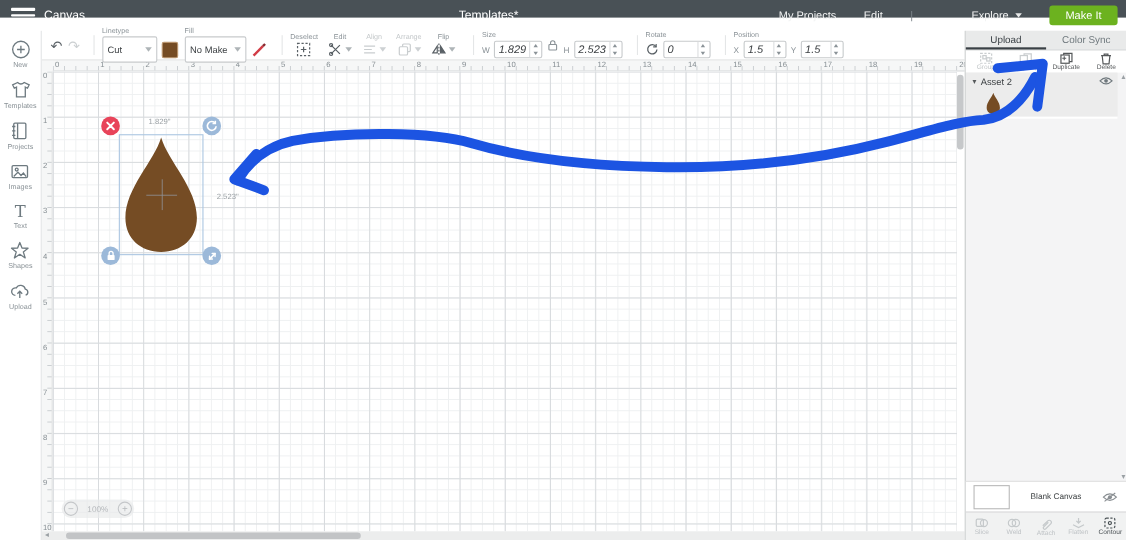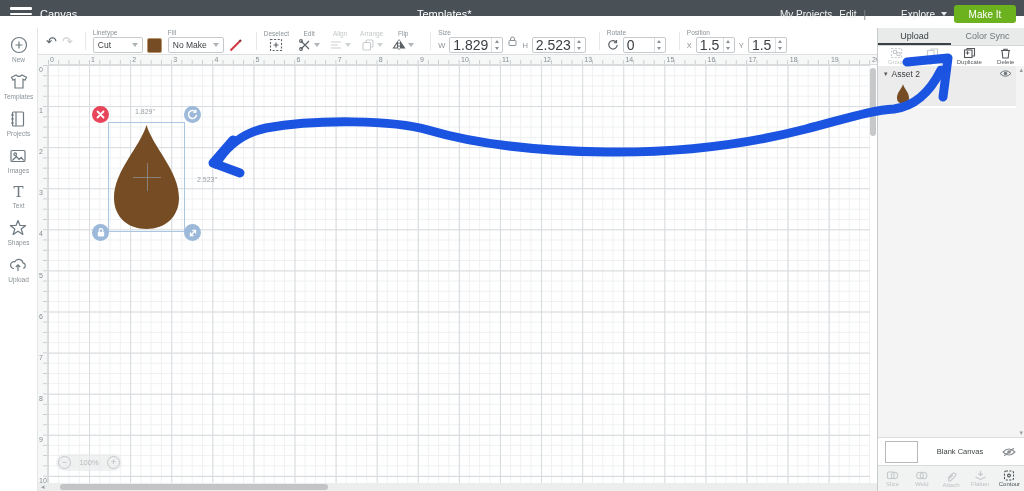--- a/index.html
+++ b/index.html
@@ -5,21 +5,21 @@
   * { margin:0; padding:0; box-sizing:border-box; }
   html,body { width:1024px; height:491px; overflow:hidden; }
   body { position:relative; font-family:"Liberation Sans", sans-serif; background:#fff; color:#3c4043; }
 
   
   .topbar { position:absolute; left:0; top:0; width:1024px; height:16px; background:#495156; z-index:10; }
   .burger { position:absolute; left:10px; top:7px; width:22px; height:14px; cursor:pointer; }
   .burger span { display:block; height:2.5px; background:#fff; margin-bottom:3px; border-radius:1px; }
   .tb-canvas { position:absolute; left:40px; top:8px; color:#fff; font-size:11px; }
   .tb-title { position:absolute; left:417px; top:8px; color:#fff; font-size:11px; }
-  .tb-right { position:absolute; right:8px; top:0; height:28px; display:flex; align-items:center; gap:7px; }
+  .tb-right { position:absolute; right:8px; top:0; height:28px; display:flex; align-items:center; gap:25px; }
   .tb-right .lnk { color:#f2f3f3; font-size:10px; cursor:pointer; }
   .tb-right .pipe { color:#7d858a; font-size:10px; }
   .explore { display:flex; align-items:center; gap:6px; color:#f2f3f3; font-size:10px; cursor:pointer;padding-left:28px; }
   .chev { width:0; height:0; border-left:3.5px solid transparent; border-right:3.5px solid transparent; border-top:4px solid #aeb4b7; display:inline-block; }
   .chev.white { border-top-color:#e8eaea; }
   .make-it { background:#6cb21f; color:#fff; border:none; border-radius:3px; font-size:10px; width:62px; height:18px; cursor:pointer; font-family:inherit; }
 
   
   .sidebar { position:absolute; left:0; top:28px; width:38px; bottom:0; background:#fff; border-right:1px solid #e3e5e6; z-index:9; display:flex; flex-direction:column; align-items:center; padding-top:7px; gap:9px; }
   .side-item { display:flex; flex-direction:column; align-items:center; gap:1px; cursor:pointer; color:#6e7a80; }
@@ -28,31 +28,31 @@
   .tserif { font-family:"DejaVu Serif", serif; font-size:15px; color:#6e7a80; line-height:18px; }
 
   
   .toolbar { position:absolute; left:38px; top:28px; width:839px; height:27px; background:#fff; border-bottom:1px solid #dfe1e2; z-index:8; display:flex; align-items:center; padding-left:8px; }
   .tdiv { width:1px; height:18px; background:#e4e6e7; margin:0 7px; flex:none; }
   .hist { font-size:13px; margin-right:5px; cursor:pointer; color:#5a6166; }
   .hist.dis { color:#ccd0d2; }
   .tgroup { display:flex; flex-direction:column; justify-content:center; margin-right:6px; }
   .tlabel { font-size:6.5px; color:#8a9297; margin-bottom:1px; }
   .trow { display:flex; align-items:center; gap:4px; }
-  .selbox { border:1px solid #c7cacc; border-radius:2px; height:16px; display:flex; align-items:center; justify-content:space-between; padding:0 4px; font-size:8.5px; color:#3c4043; cursor:pointer; background:#fff; }
+  .selbox { border:1px solid #c7cacc; border-radius:2px; height:24px; display:flex; align-items:center; justify-content:space-between; padding:0 4px; font-size:8.5px; color:#3c4043; cursor:pointer; background:#fff; }
   .swatch { width:15px; height:15px; border-radius:2px; background:#754c24; border:1px solid #b9946d; cursor:pointer; }
   .icobtn { display:flex; flex-direction:column; align-items:center; margin-right:9px; cursor:pointer; }
   .icobtn .tlabel { margin-bottom:0; }
   .icobtn svg { stroke:#5a6166; fill:none; stroke-width:1.1; }
   .icobtn.dis .tlabel { color:#c3c7c9; }
   .icobtn.dis svg { stroke:#c9cdcf; }
   .icobtn .ir { display:flex; align-items:center; gap:2px; height:15px; }
   .icobtn.dis .chev { border-top-color:#cdd1d3; }
   .numin { border:1px solid #c7cacc; border-radius:2px; height:16px; display:flex; align-items:center; background:#fff; }
-  .numin .val { font-size:14px; padding:0 3px; color:#3c4043; min-width:26px; }
+  .numin .val { font-size:10px; padding:0 3px; color:#3c4043; min-width:26px;font-style:italic; }
   .stepper { width:11px; height:14px; border-left:1px solid #dcdee0; position:relative; cursor:pointer; }
   .stepper::before { content:""; position:absolute; left:2.5px; top:2px; border-left:2.8px solid transparent; border-right:2.8px solid transparent; border-bottom:3.5px solid #8a9297; }
   .stepper::after { content:""; position:absolute; left:2.5px; bottom:2px; border-left:2.8px solid transparent; border-right:2.8px solid transparent; border-top:3.5px solid #8a9297; }
   .axlab { font-size:7.5px; color:#8a9297; }
 
   
   .canvas-wrap { position:absolute; left:38px; top:55px; width:839px; height:436px; background:#fff; }
   .hruler { position:absolute; left:10px; top:0; right:0; height:10px; background:#f6f7f7; border-bottom:1px solid #dadcde; }
   .hruler .ticks { position:absolute; left:0; bottom:0; right:0; height:4px;
      background-image:linear-gradient(to right,#c9cdd0 1px,transparent 1px); background-size:10.275px 100%; }

